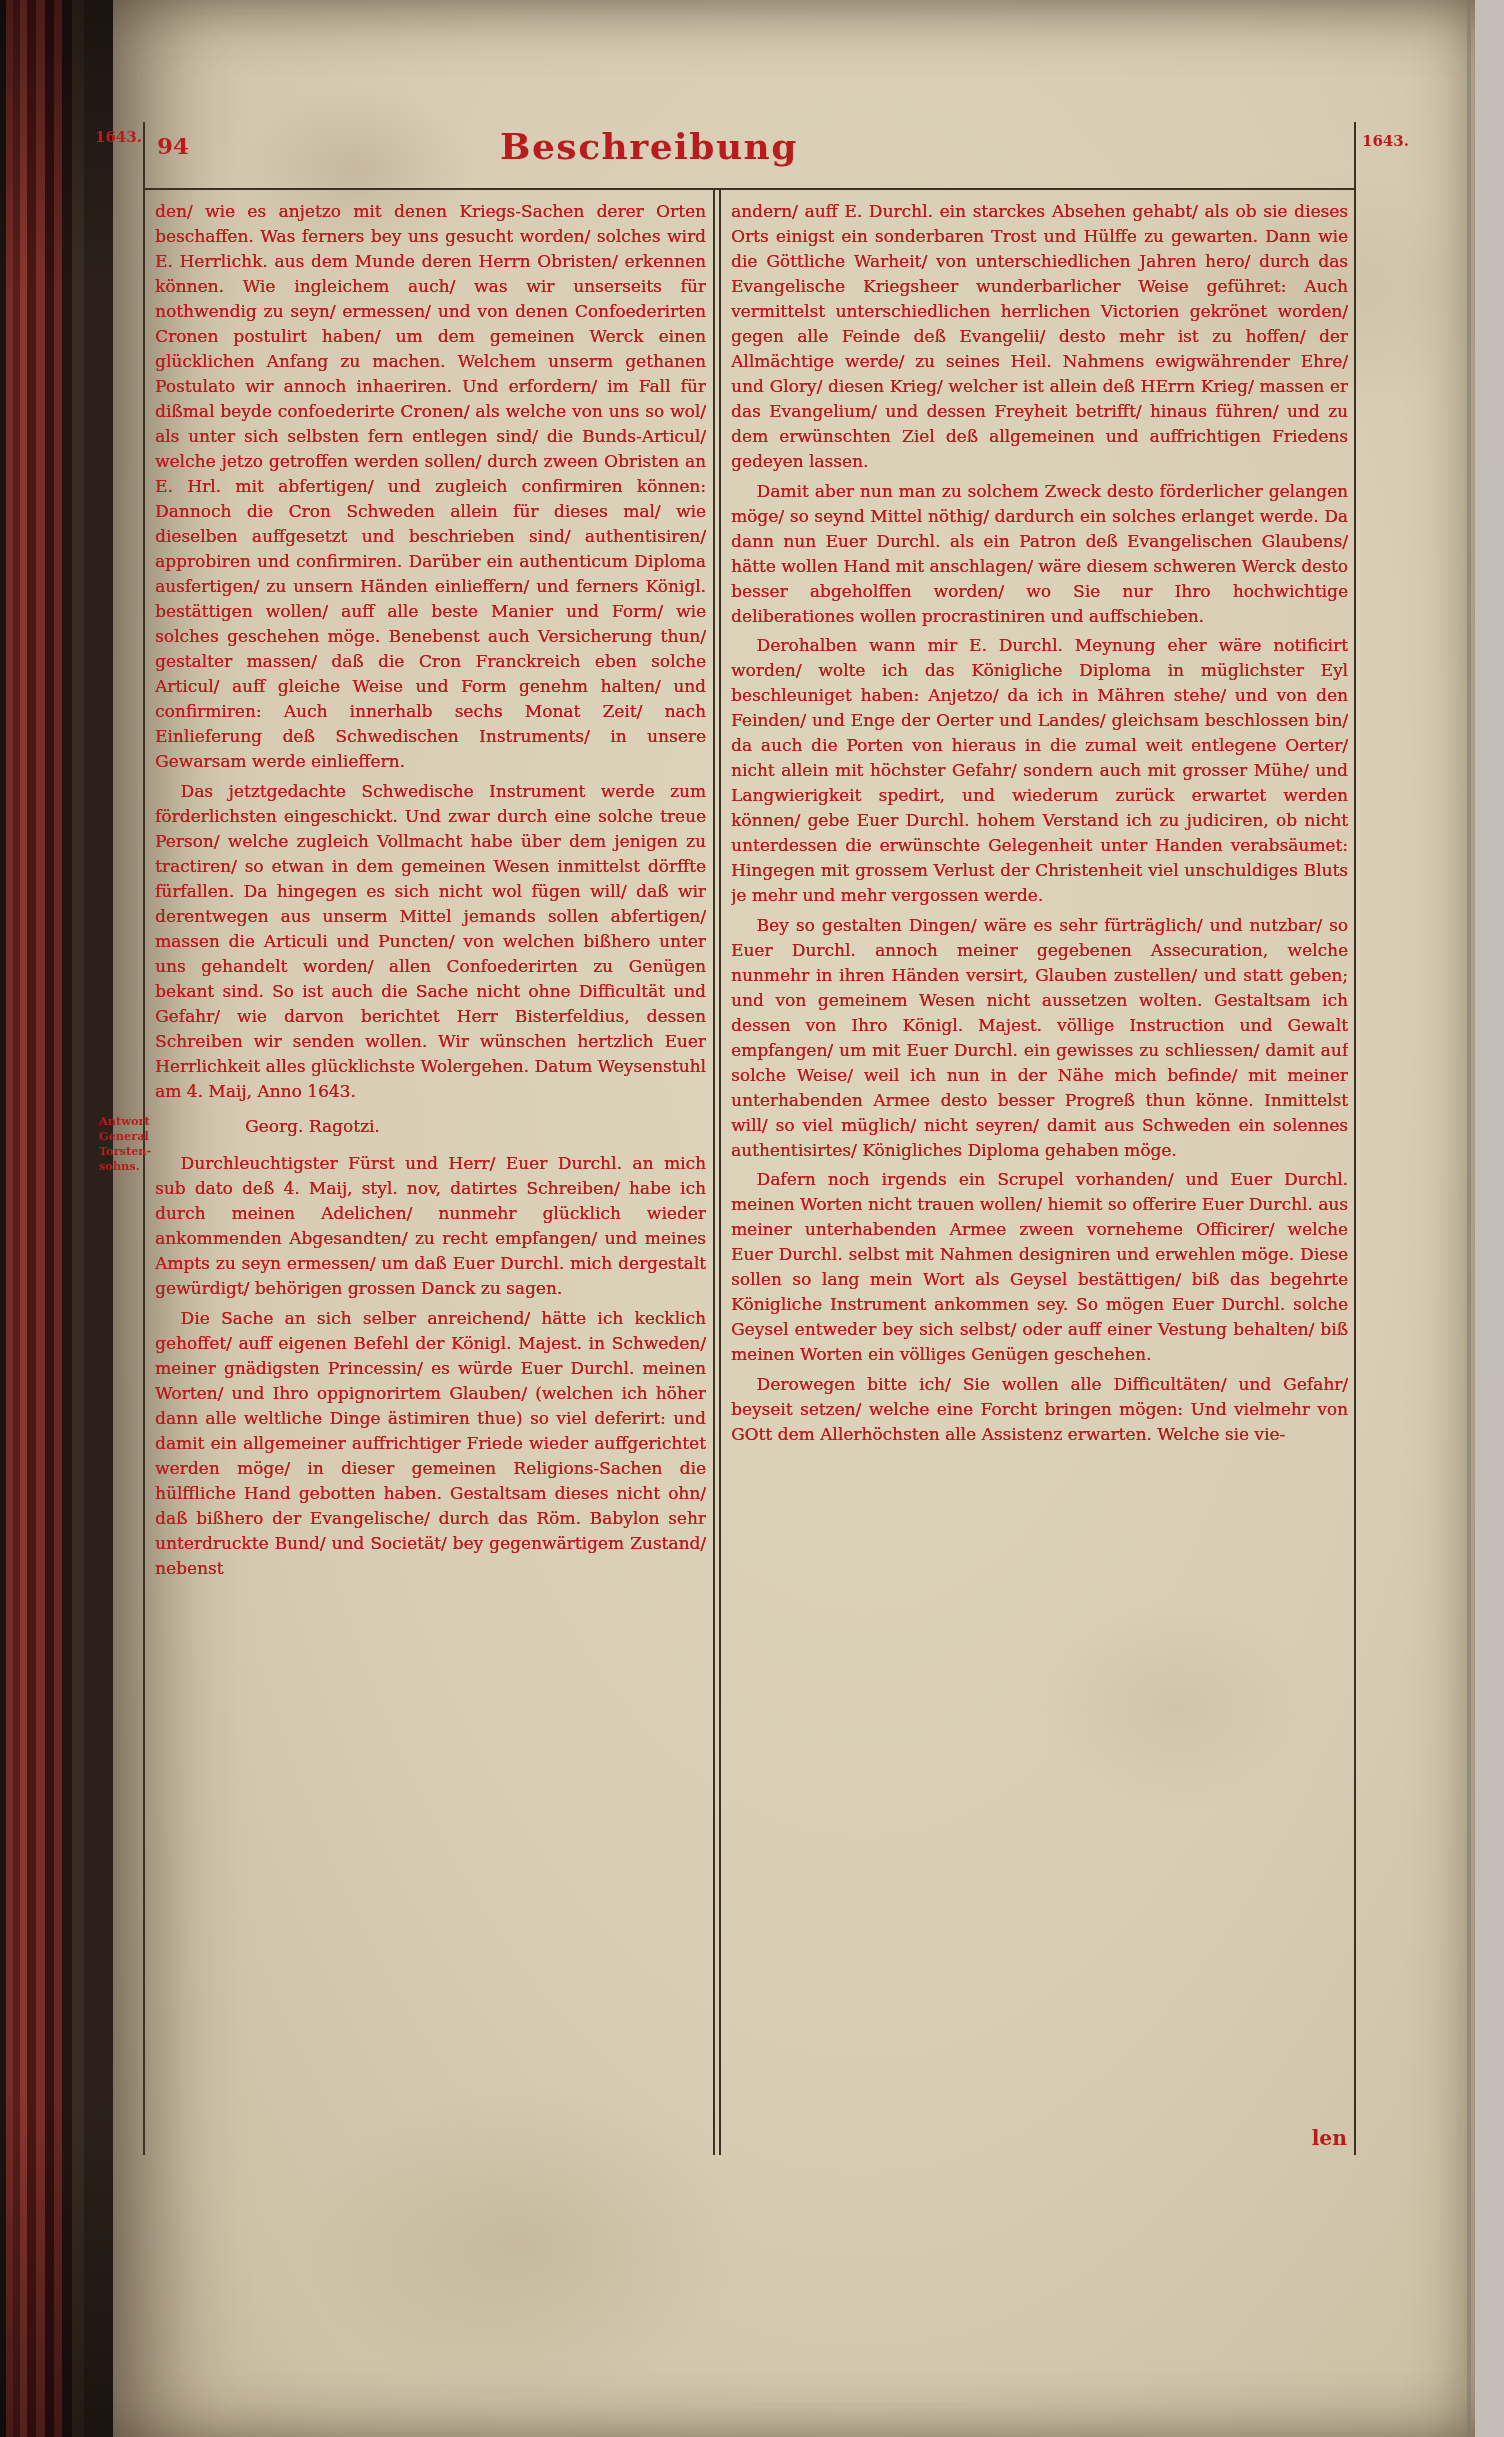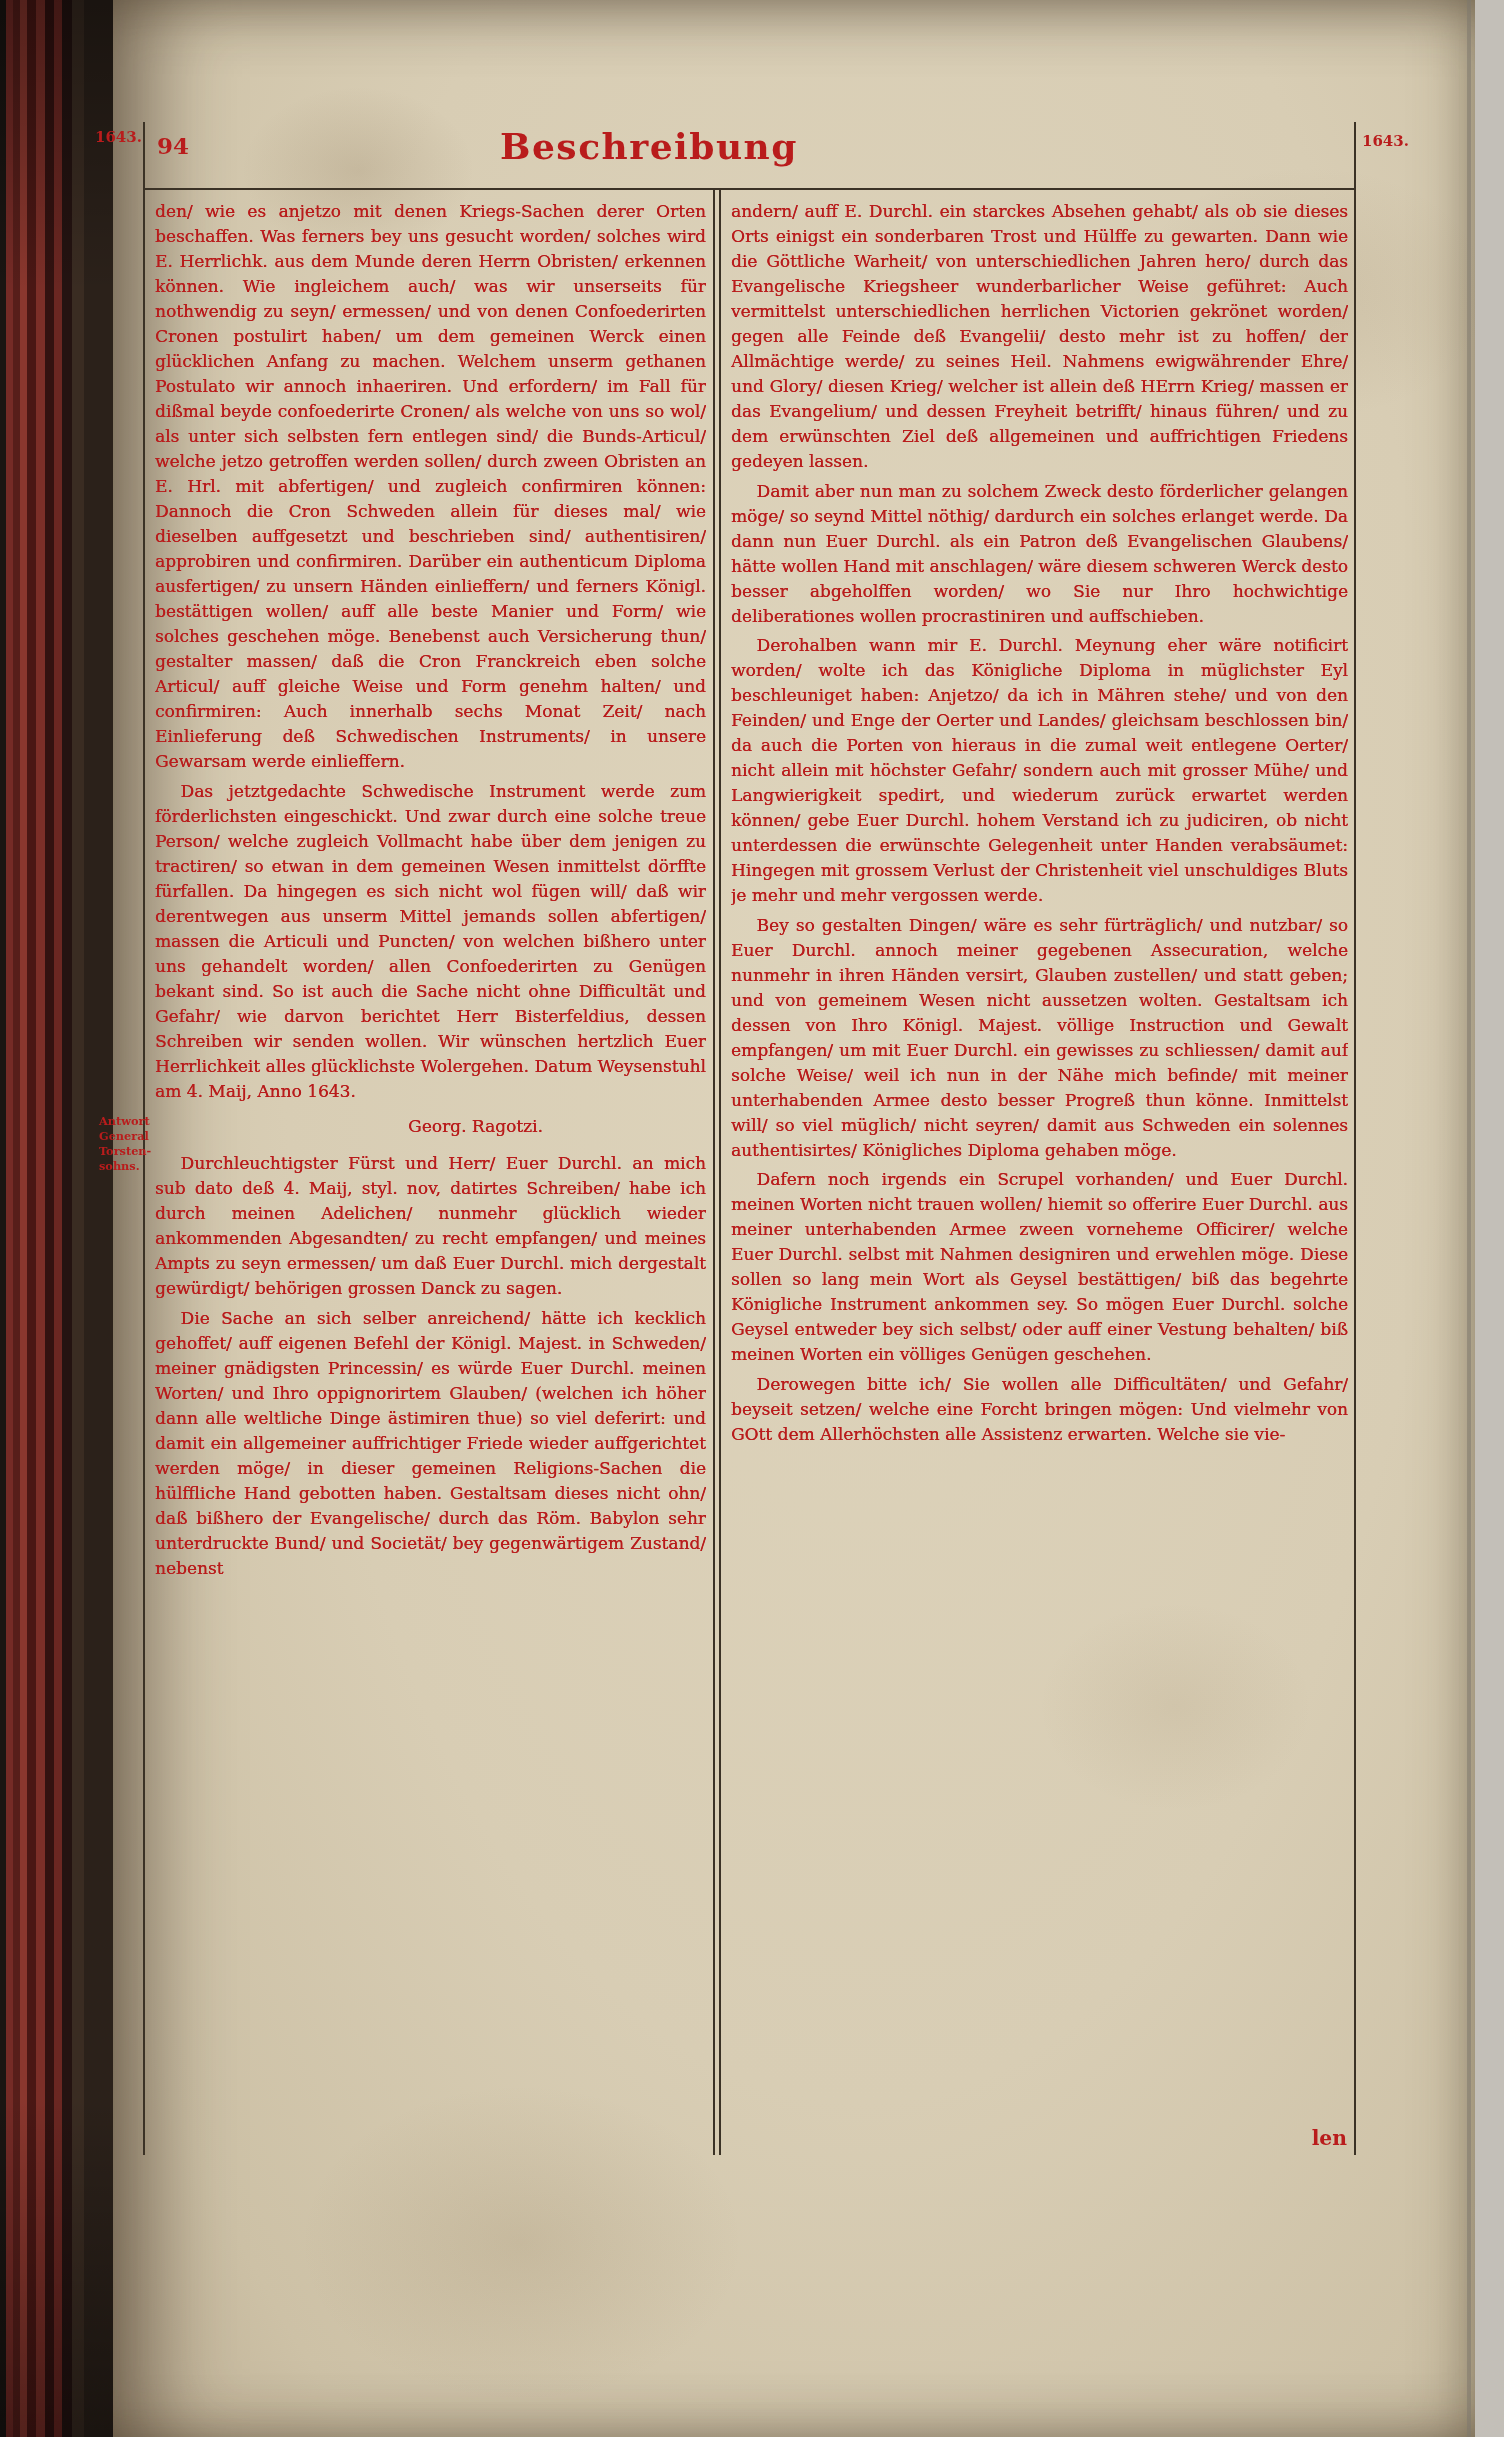--- a/index.html
+++ b/index.html
@@ -70,21 +70,21 @@
     position:absolute;left:99px;top:1114px;width:44px;
     font-size:11.3px;line-height:15px;white-space:pre-line;font-weight:bold;
   }
   
   .col{position:absolute;top:199px;font-size:17px;line-height:25px;text-align:justify;
        text-shadow:0.2px 0 0 currentColor;}
   .col-left {left:155px;width:551px;height:1926px;overflow:hidden;}
   .col-right{left:731px;width:617px;height:1926px;overflow:hidden;}
   .para{margin:0 0 4.5px 0;}
   .indent{text-indent:25.6px;}
-  .sig{margin:10.5px 0 12px 0;text-align:center;padding-left:90px;text-indent:0;}
+  .sig{margin:10.5px 0 12px 0;text-align:left;padding-left:90px;text-indent:0;}
   .catchword{
     position:absolute;left:1272px;top:2126px;width:75px;text-align:right;
     font-size:20.3px;font-weight:bold;
   }
 </style>
 </head>
 <body>
 
 <div class="stage">
 

